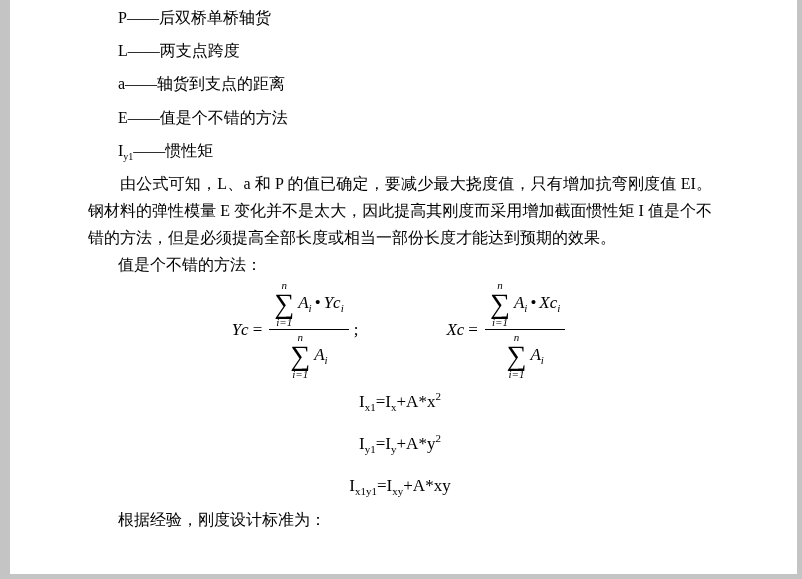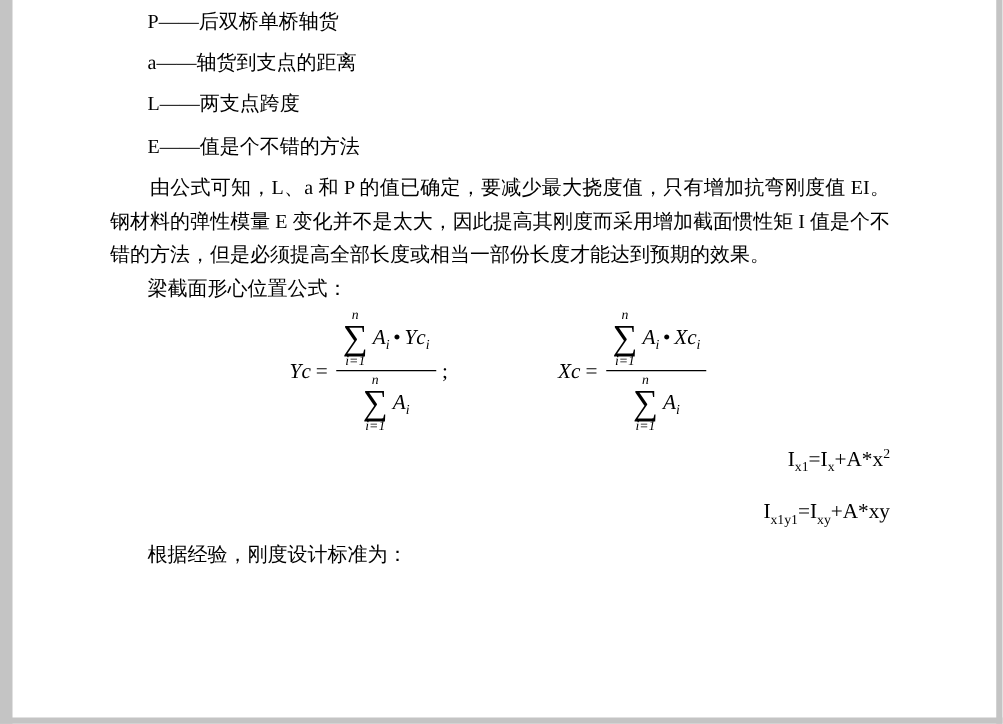--- a/index.html
+++ b/index.html
@@ -37,41 +37,42 @@
   .sum { display:inline-flex; flex-direction:column; align-items:center; margin-right:4px; }
   .slim { font-size:11px; font-style:italic; line-height:1.15; }
   .ssig { font-size:28px; line-height:0.85; font-style:normal; }
   .expr { white-space:nowrap;text-align:right; }
   .expr sub { font-size:11px; font-style:italic; }
   .dot { margin:0 3px; font-style:normal; }
   .tail { font-size:17px; margin-left:2px; font-style:normal; }
 
   .centroid-row { display:flex; justify-content:center; align-items:center; gap:88px; height:102px; }
 
-  .inertia-line { text-align:right; line-height:31px; font-size:17px; white-space:nowrap; }
+  .inertia-line { text-align:center; line-height:31px; font-size:17px; white-space:nowrap; }
   .inertia-line sub { font-size:11px; }
   .inertia-line sup { font-size:11px; }
 </style>
 </head>
 <body>
 
 <div class="page-edge edge-left"></div>
 <div class="page-edge edge-right"></div>
 <div class="page-edge edge-bottom"></div>
 
 <div class="content">
 
   <div class="def-line"><span>P</span><sub></sub><span>——后双桥单桥轴货</span></div>
+  <div class="def-line"><span>L</span><sub></sub><span>——两支点跨度</span></div>
   <div class="def-line"><span>a</span><sub></sub><span>——轴货到支点的距离</span></div>
-  <div class="def-line"><span>L</span><sub></sub><span>——两支点跨度</span></div>
   <div class="def-line"><span>E</span><sub></sub><span>——值是个不错的方法</span></div>
+  <div class="def-line"><span>I</span><sub>y1</sub><span>——惯性矩</span></div>
 
   <p class="para">由公式可知，L、a 和 P 的值已确定，要减少最大挠度值，只有增加抗弯刚度值 EI。钢材料的弹性模量 E 变化并不是太大，因此提高其刚度而采用增加截面惯性矩 I 值是个不错的方法，但是必须提高全部长度或相当一部份长度才能达到预期的效果。</p>
 
-  <div class="heading-line">梁截面形心位置公式：</div>
+  <div class="heading-line">值是个不错的方法：</div>
 
   <div class="centroid-row">
 
     <div class="eq">
       <span class="it">Yc</span>
       <span class="op">=</span>
       <span class="frac">
         <span class="fnum">
           <span class="sum">
             <span class="slim">n</span>
@@ -114,17 +115,18 @@
           </span>
           <span class="expr it"><span>A</span><sub>i</sub></span>
         </span>
       </span>
     </div>
 
   </div>
 
 
   <div class="inertia-line"><span>I</span><sub>x1</sub><span>=I</span><sub>x</sub><span>+A*x</span><sup>2</sup></div>
+  <div class="inertia-line"><span>I</span><sub>y1</sub><span>=I</span><sub>y</sub><span>+A*y</span><sup>2</sup></div>
   <div class="inertia-line"><span>I</span><sub>x1y1</sub><span>=I</span><sub>xy</sub><span>+A*xy</span><sup></sup></div>
 
   <div class="heading-line" style="line-height:25px;">根据经验，刚度设计标准为：</div>
 
 </div>
 
 </body></html>

